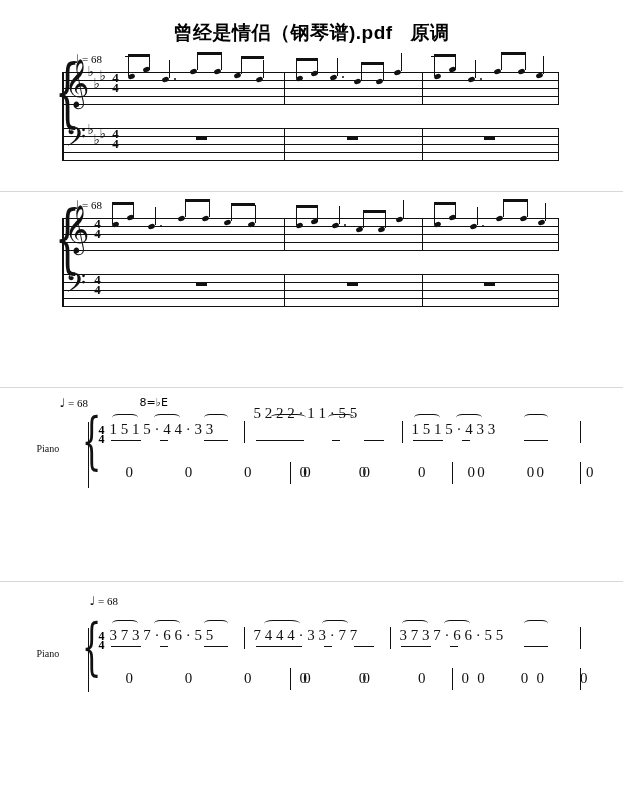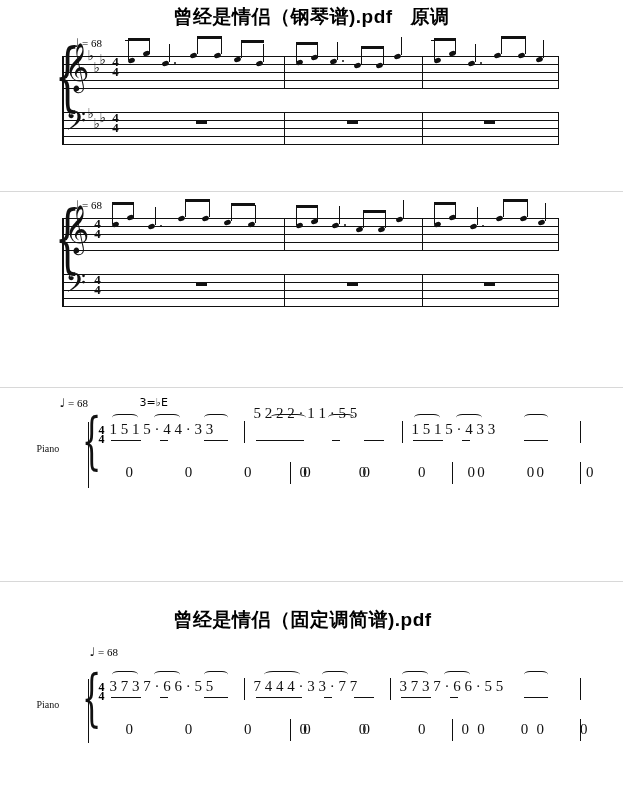--- a/index.html
+++ b/index.html
@@ -31,21 +31,21 @@
     font-family: "Liberation Sans", sans-serif;
     font-weight: bold;
     font-size: 19px;
     color: #000;
     letter-spacing: 0.5px;
   }
   .title .suffix {
     font-weight: bold;
     padding-left: 18px;
   }
-  .t1 { padding-top: 4px; }
+  .t1 { padding-top: 20px; }
   .t2 { padding-top: 26px; }
   .t3 { padding-top: 25px; }
   .t4 { padding-top: 25px; }
 
   
   .staffwrap {
     position: relative;
     margin: 0 auto;
     width: 560px;
   }
@@ -460,21 +460,21 @@
     </div>
   </div>
 
   <div class="section sec3">
 
     <div class="jp" style="height:118px;">
       <div class="tempo" style="left:28px; top:8px;">
         <span class="q">♩</span>
         <span>= 68</span>
       </div>
-      <div class="keysig" style="left:108px; top:8px;">3=♭E</div>
+      <div class="keysig" style="left:108px; top:8px;">8=♭E</div>
 
       <div class="pianolabel" style="left:5px; top:55px;">Piano</div>
       <div class="jpbrace" style="left:40px; top:34px;">{</div>
       <div class="jpbar" style="left:56px; top:34px; height:66px;"></div>
 
       <div class="jpts" style="left:64px; top:38px; width:12px;">
         <span class="num">4</span>
         <span class="den">4</span>
       </div>
 
@@ -507,23 +507,20 @@
       <div class="jprow lower" style="left:94px; top:76px; letter-spacing:24px;">0   0   0   0   0</div>
       <div class="jpbar" style="left:258px; top:74px; height:22px;"></div>
       <div class="jprow lower" style="left:268px; top:76px; letter-spacing:24px;">0   0   0   0   0</div>
       <div class="jpbar" style="left:420px; top:74px; height:22px;"></div>
       <div class="jprow lower" style="left:436px; top:76px; letter-spacing:24px;">0   0   0</div>
       <div class="jpbar" style="left:548px; top:74px; height:22px;"></div>
     </div>
   </div>
 
   <div class="section sec4 last">
-    <div class="title t4">
-      <span>曾经是情侣（固定调简谱).pdf</span><span class="suffix"></span>
-    </div>
 
     <div class="jp" style="height:140px;">
       <div class="tempo" style="left:58px; top:12px;">
         <span class="q">♩</span>
         <span>= 68</span>
       </div>
 
       <div class="pianolabel" style="left:5px; top:66px;">Piano</div>
       <div class="jpbrace" style="left:40px; top:46px;">{</div>
       <div class="jpbar" style="left:56px; top:46px; height:64px;"></div>

